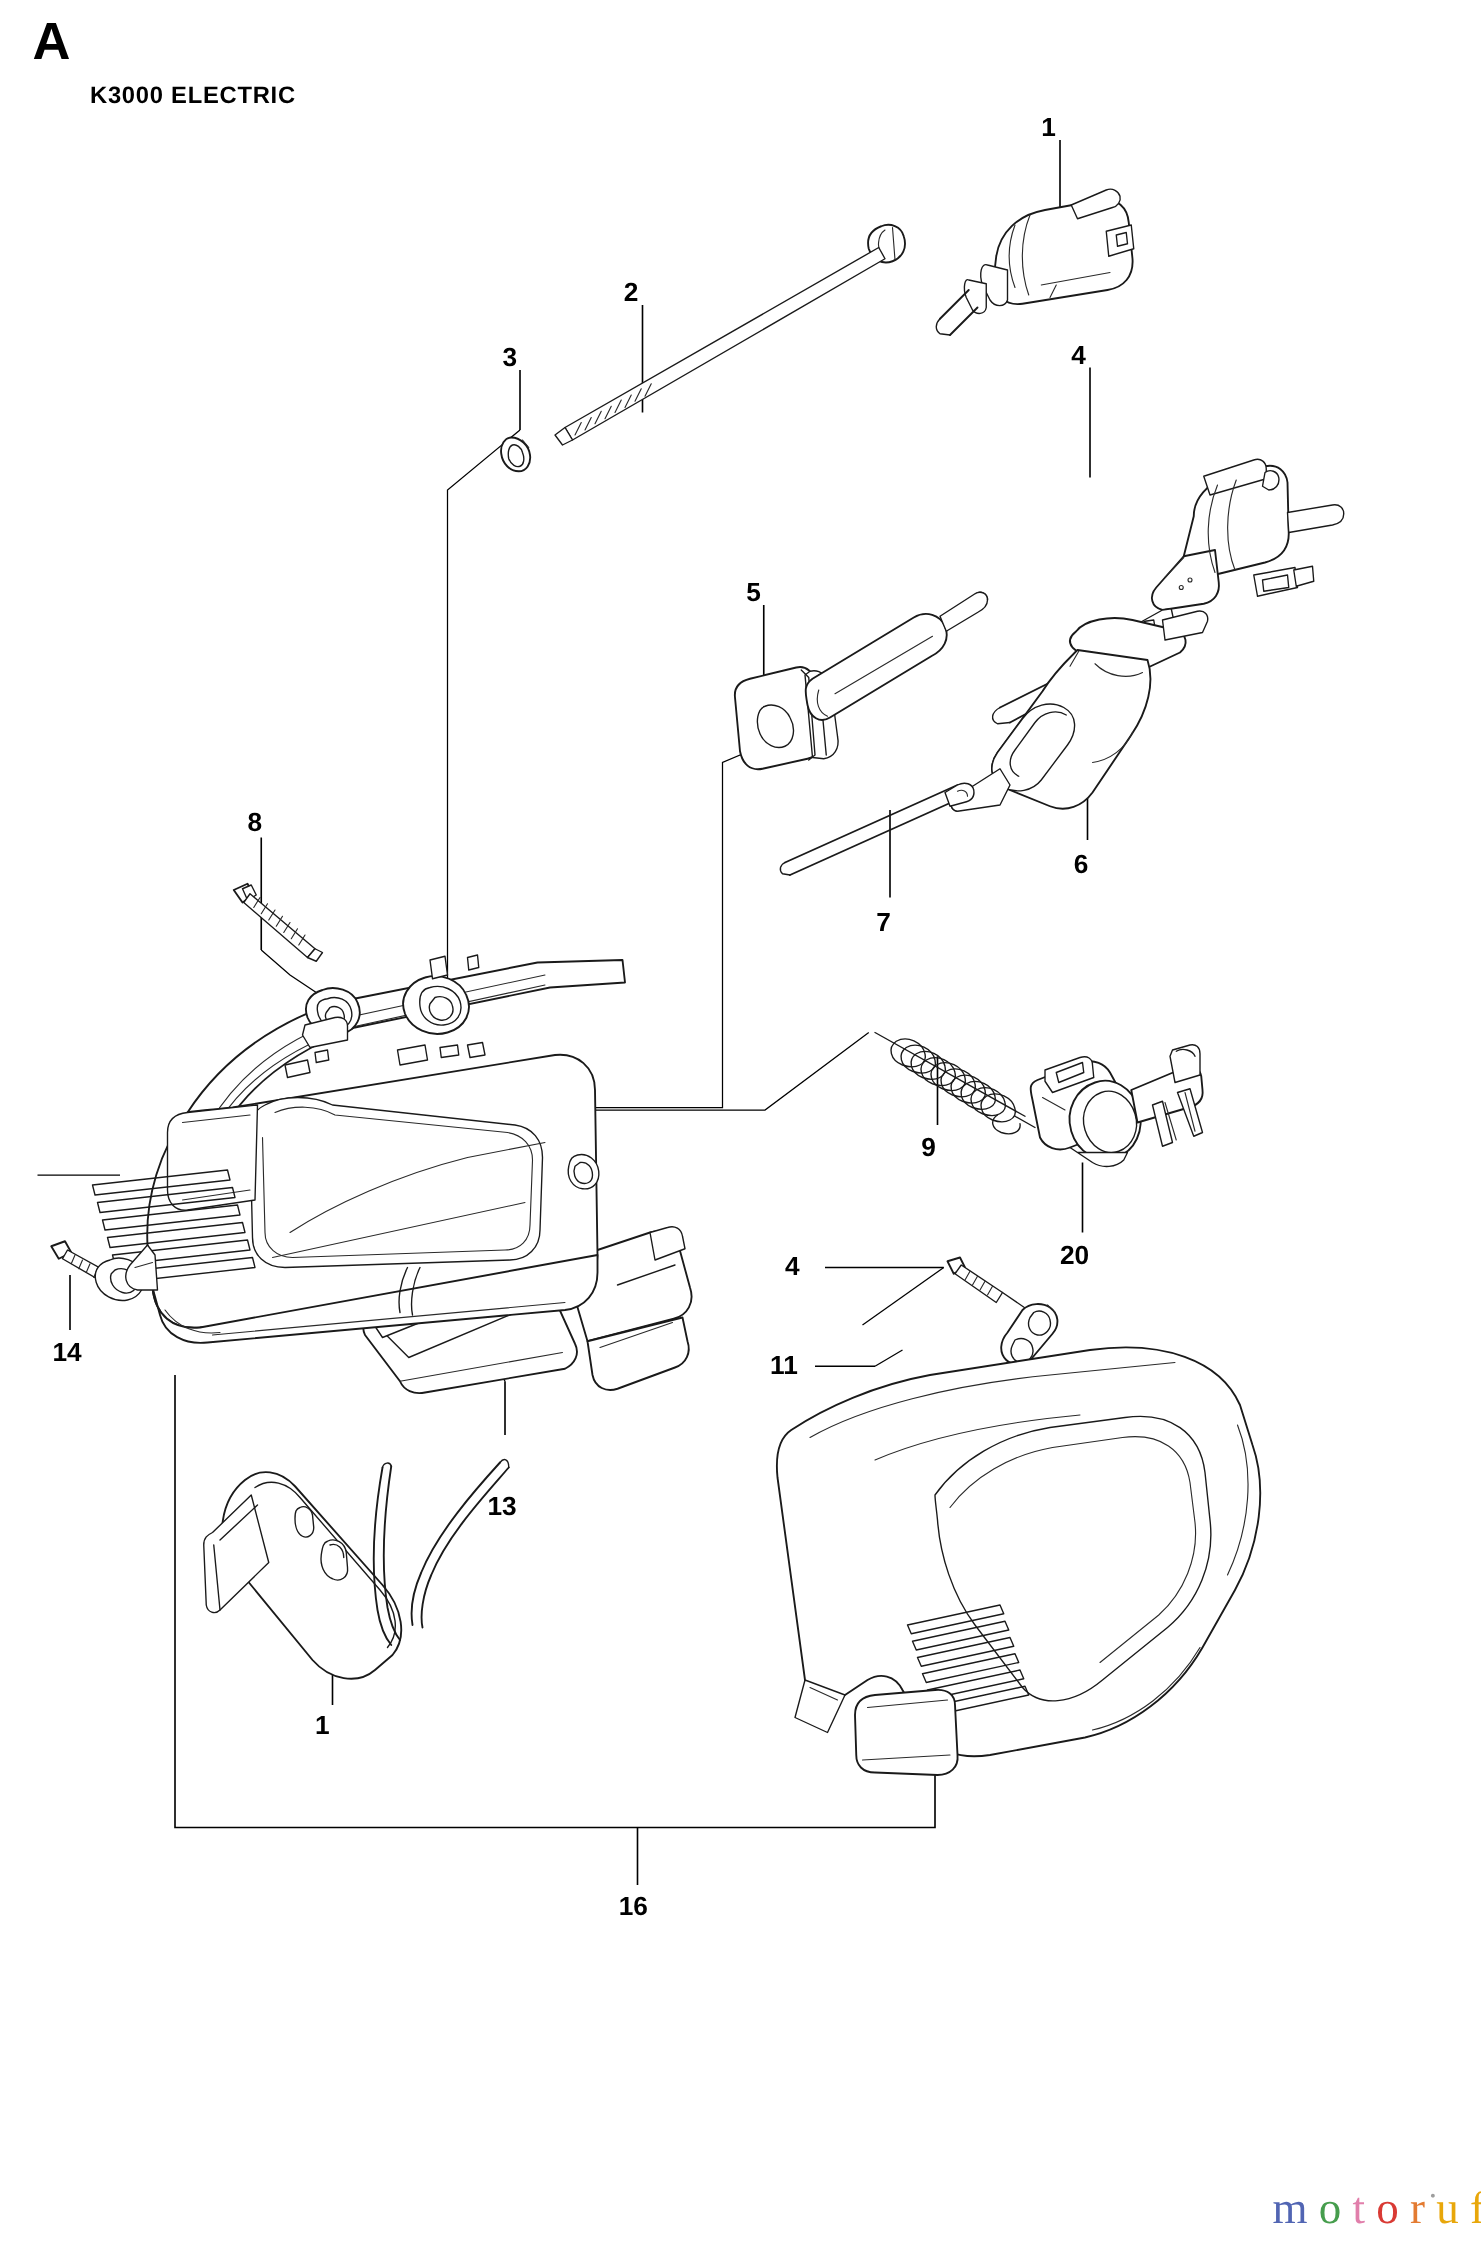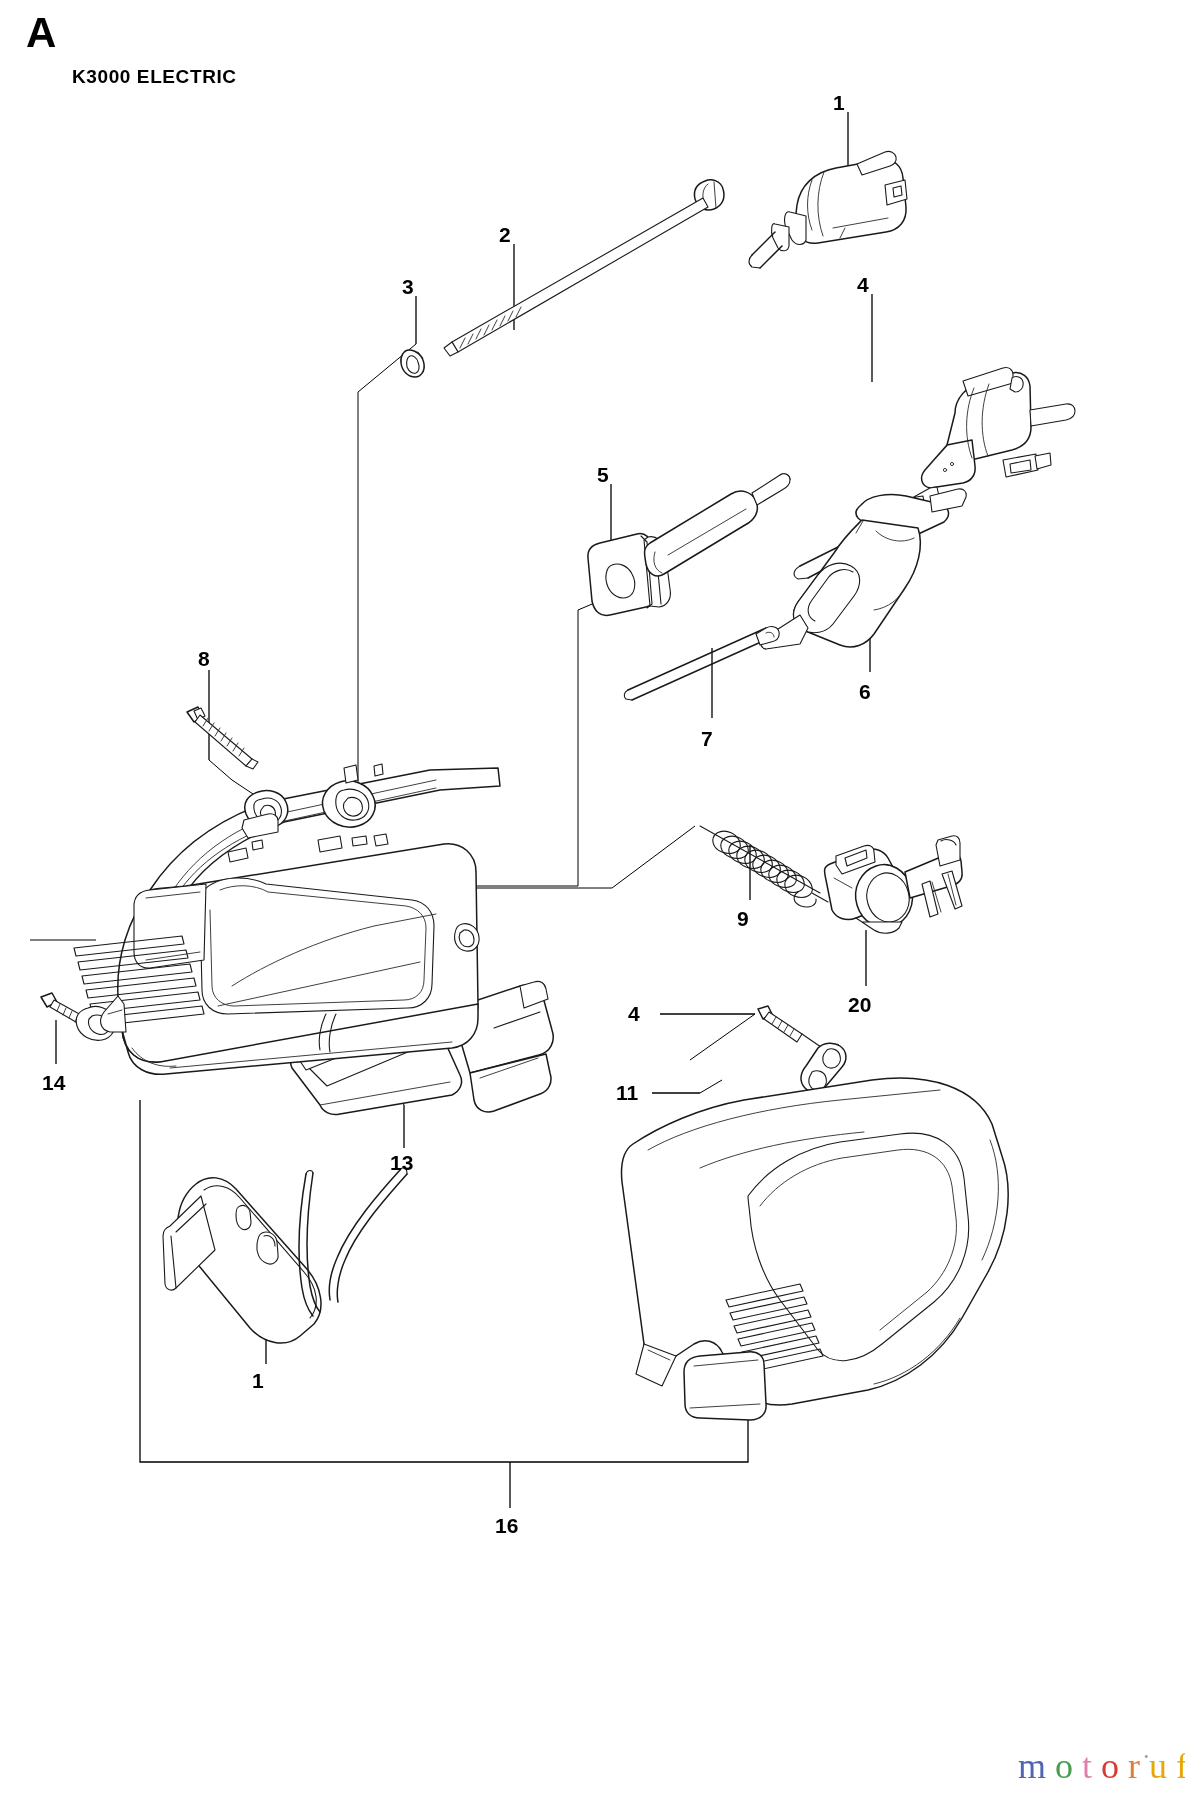--- a/index.html
+++ b/index.html
@@ -568,21 +568,21 @@
     <div class="callout" style="left:402px; top:276px;">3</div>
     <div class="callout" style="left:857px; top:274px;">4</div>
     <div class="callout" style="left:597px; top:464px;">5</div>
     <div class="callout" style="left:859px; top:681px;">6</div>
     <div class="callout" style="left:701px; top:728px;">7</div>
     <div class="callout" style="left:198px; top:648px;">8</div>
     <div class="callout" style="left:737px; top:908px;">9</div>
     <div class="callout" style="left:848px; top:994px;">20</div>
     <div class="callout" style="left:628px; top:1003px;">4</div>
     <div class="callout" style="left:616px; top:1082px;">11</div>
-    <div class="callout" style="left:390px; top:1152px;">13</div>
+    <div class="callout" style="left:390px; top:1195px;">13</div>
     <div class="callout" style="left:42px;  top:1072px;">14</div>
     <div class="callout" style="left:252px; top:1370px;">1</div>
     <div class="callout" style="left:495px; top:1515px;">16</div>
   </div>
 
   <div id="watermark">
     <span class="wm-dot" style="color: rgb(154, 154, 154);">•</span>
     <span class="wm-l" style="color: rgb(74, 95, 176);">m</span>
     <span class="wm-l" style="color: rgb(63, 154, 70);">o</span>
     <span class="wm-l" style="color: rgb(224, 122, 168);">t</span>

